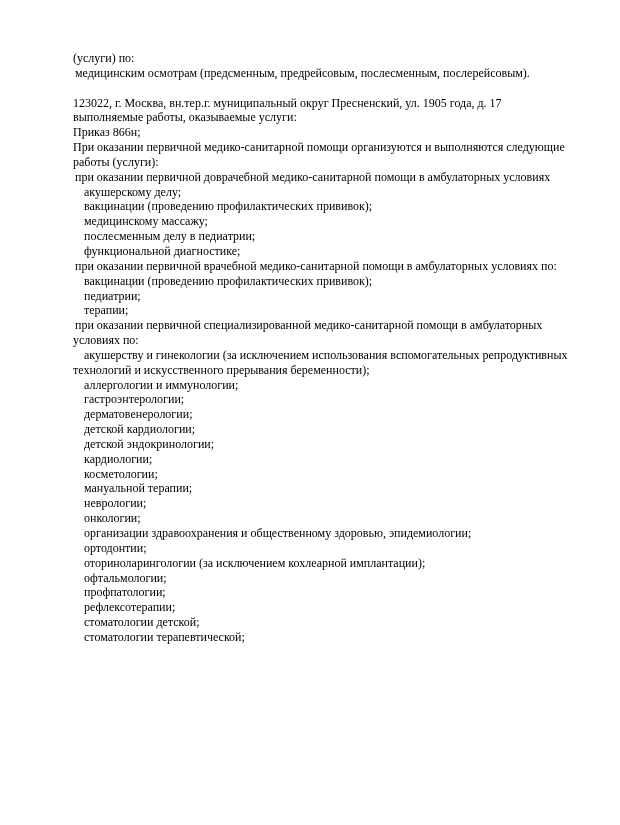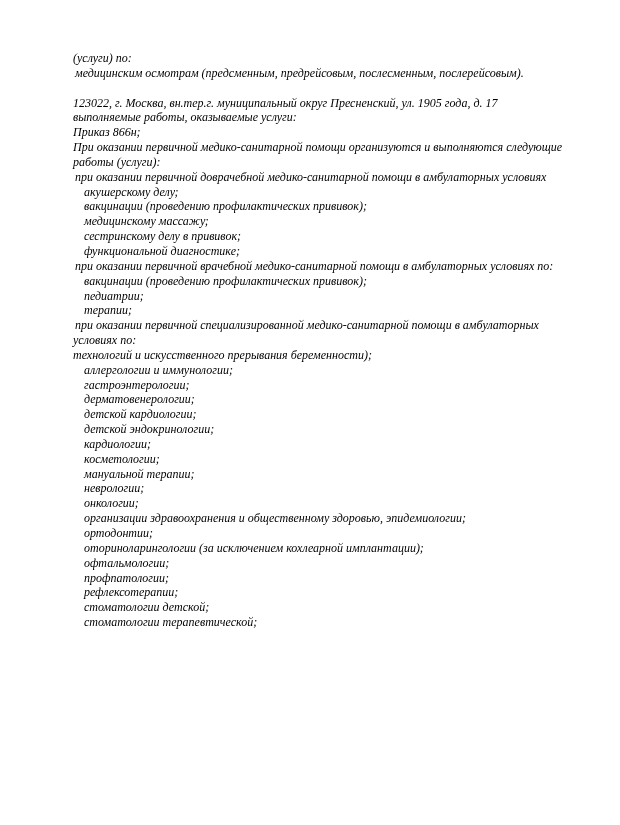--- a/index.html
+++ b/index.html
@@ -22,21 +22,20 @@
   }
   .doc-body {
     position: absolute;
     top: 51px;
     left: 73px;
     right: 30px;
     color: #000000;
     font-family: "Liberation Serif", "DejaVu Serif", serif;
     font-size: 12px;
     line-height: 14.85px;
-    font-style: italic;
   }
   .line {
     white-space: nowrap;
     min-height: 14.85px;
   }
   .i0 { margin-left: 0; }
   .i1 { margin-left: 2px; }
   .i2 { margin-left: 11px; }
 </style>
 </head>
@@ -49,28 +48,29 @@
       <div class="line i0"></div>
       <div class="line i0">123022, г. Москва, вн.тер.г. муниципальный округ Пресненский, ул. 1905 года, д. 17</div>
       <div class="line i0">выполняемые работы, оказываемые услуги:</div>
       <div class="line i0">Приказ 866н;</div>
       <div class="line i0">При оказании первичной медико-санитарной помощи организуются и выполняются следующие</div>
       <div class="line i0">работы (услуги):</div>
       <div class="line i1">при оказании первичной доврачебной медико-санитарной помощи в амбулаторных условиях</div>
       <div class="line i2">акушерскому делу;</div>
       <div class="line i2">вакцинации (проведению профилактических прививок);</div>
       <div class="line i2">медицинскому массажу;</div>
-      <div class="line i2">сестринскому делу в прививок;</div>
+      <div class="line i2">послесменным делу в педиатрии;</div>
       <div class="line i2">функциональной диагностике;</div>
       <div class="line i1">при оказании первичной врачебной медико-санитарной помощи в амбулаторных условиях по:</div>
       <div class="line i2">вакцинации (проведению профилактических прививок);</div>
       <div class="line i2">педиатрии;</div>
       <div class="line i2">терапии;</div>
       <div class="line i1">при оказании первичной специализированной медико-санитарной помощи в амбулаторных</div>
       <div class="line i0">условиях по:</div>
+      <div class="line i2">акушерству и гинекологии (за исключением использования вспомогательных репродуктивных</div>
       <div class="line i0">технологий и искусственного прерывания беременности);</div>
       <div class="line i2">аллергологии и иммунологии;</div>
       <div class="line i2">гастроэнтерологии;</div>
       <div class="line i2">дерматовенерологии;</div>
       <div class="line i2">детской кардиологии;</div>
       <div class="line i2">детской эндокринологии;</div>
       <div class="line i2">кардиологии;</div>
       <div class="line i2">косметологии;</div>
       <div class="line i2">мануальной терапии;</div>
       <div class="line i2">неврологии;</div>

